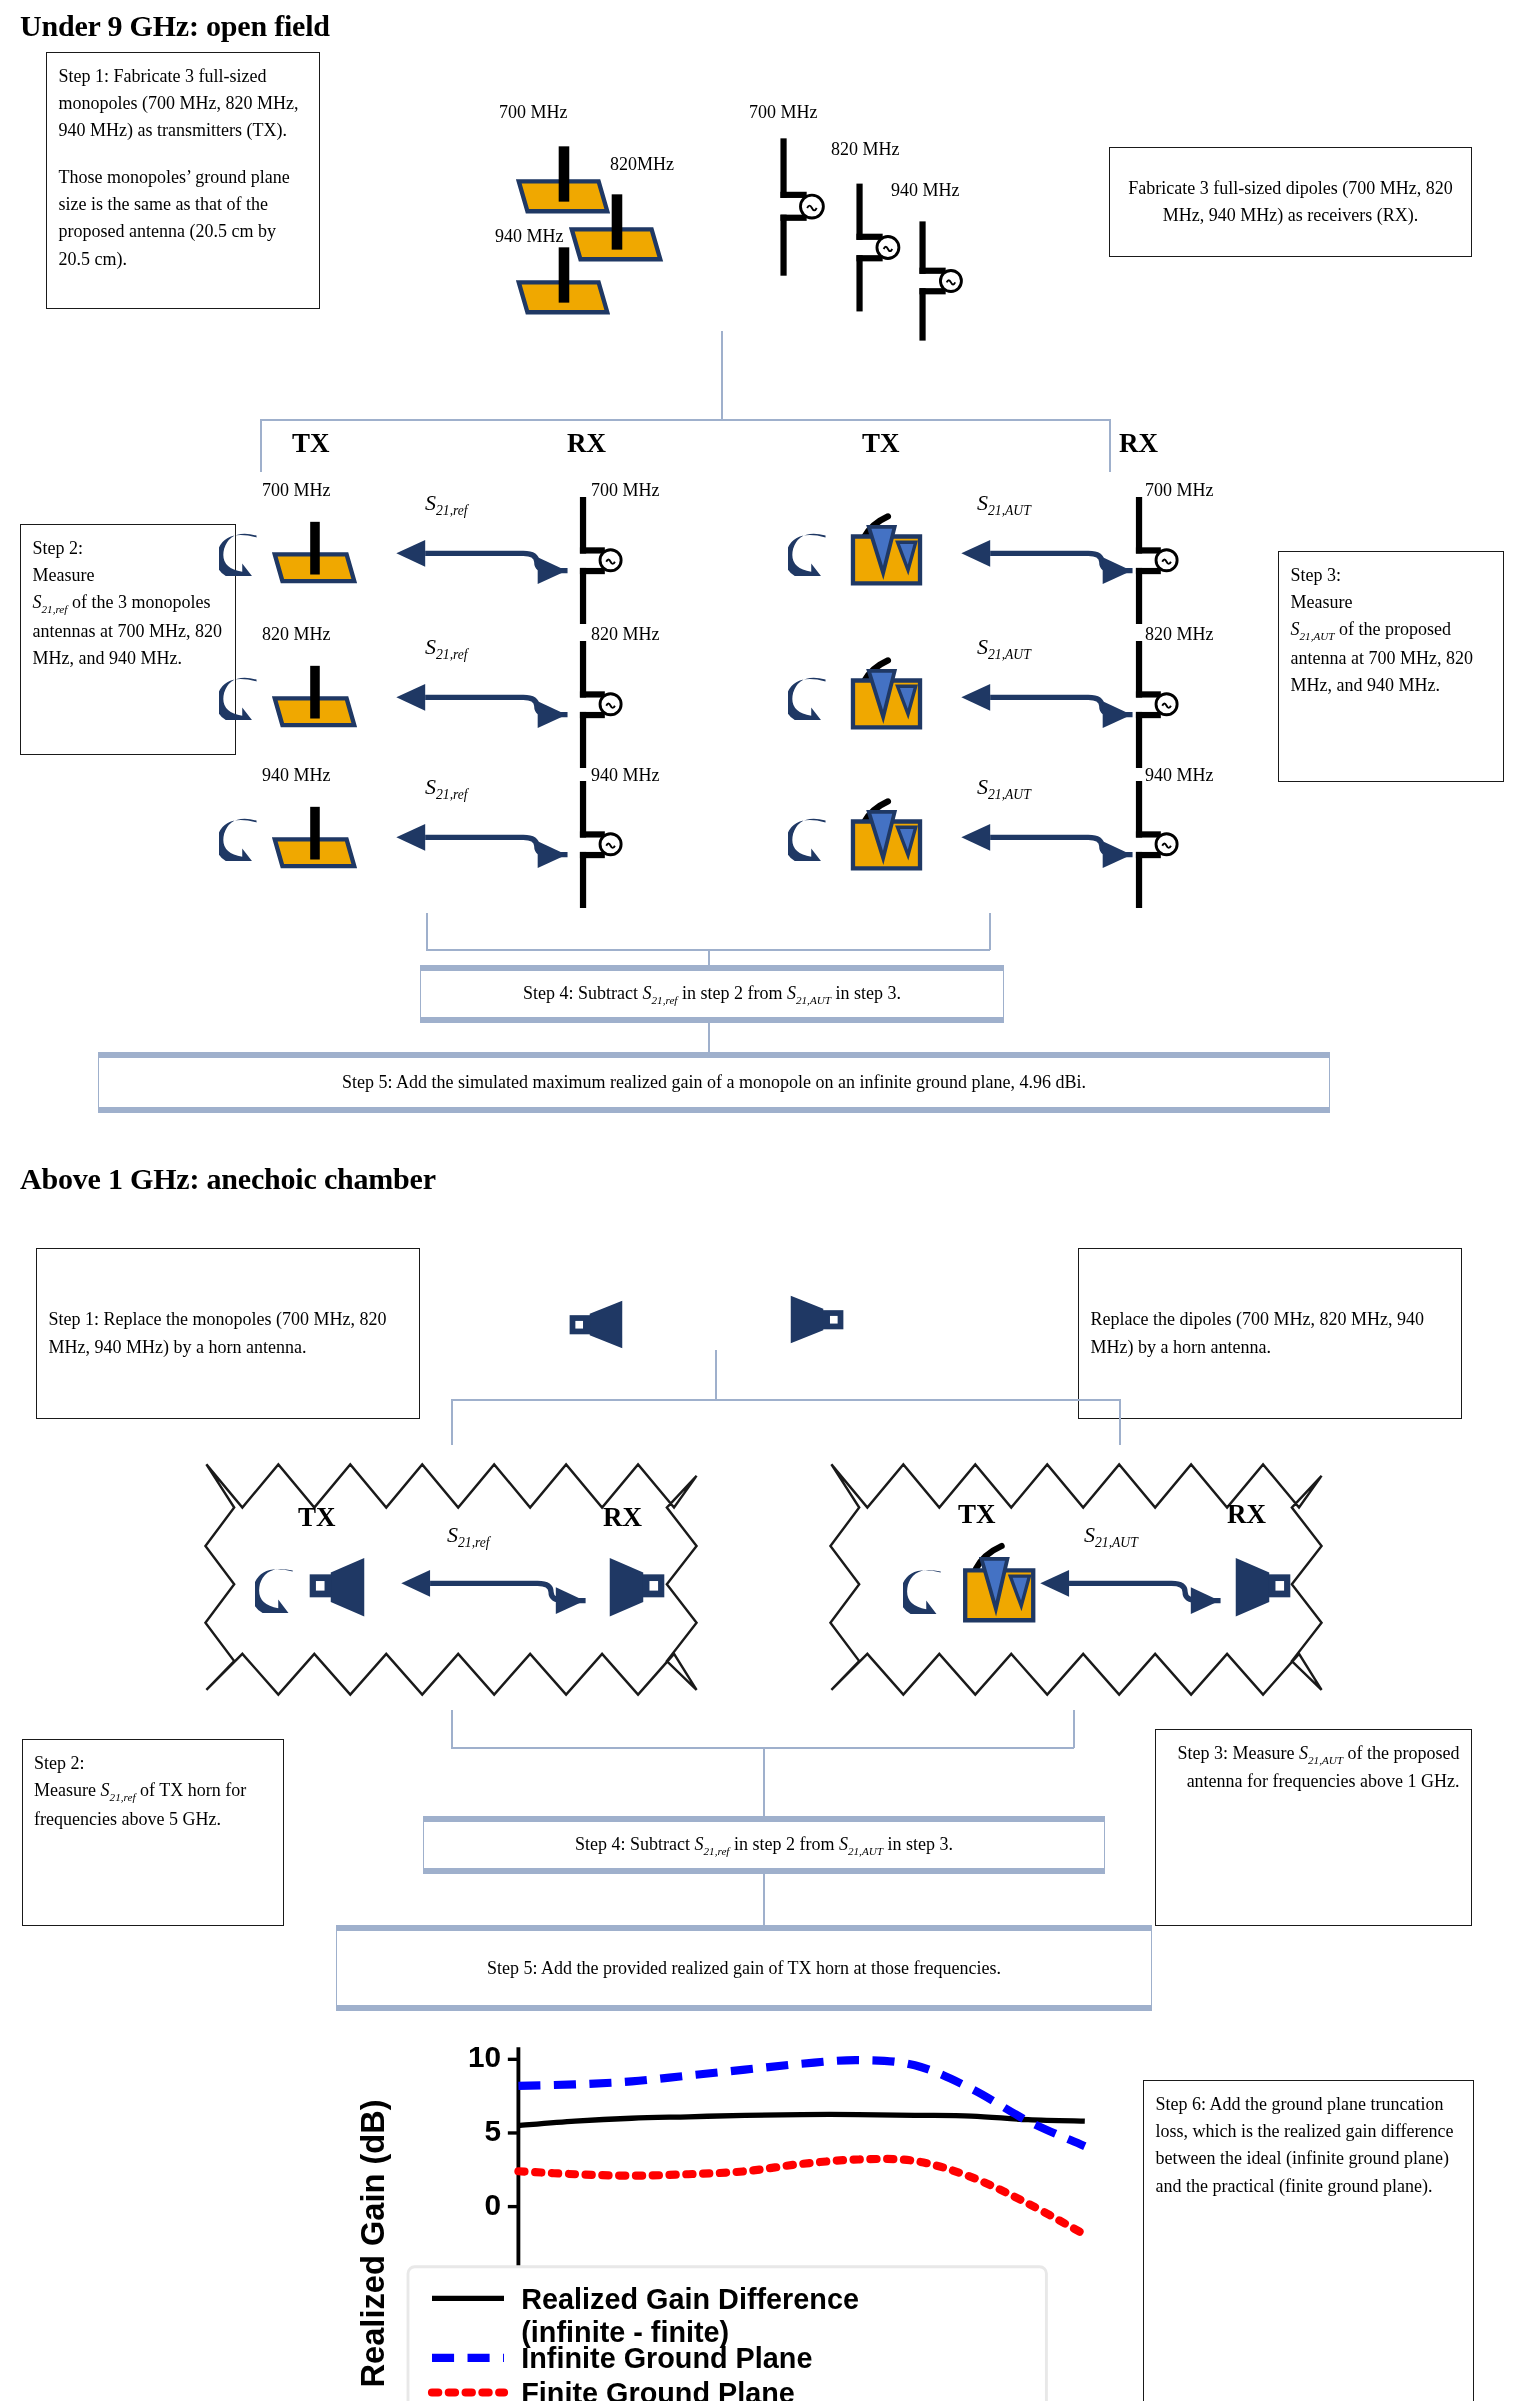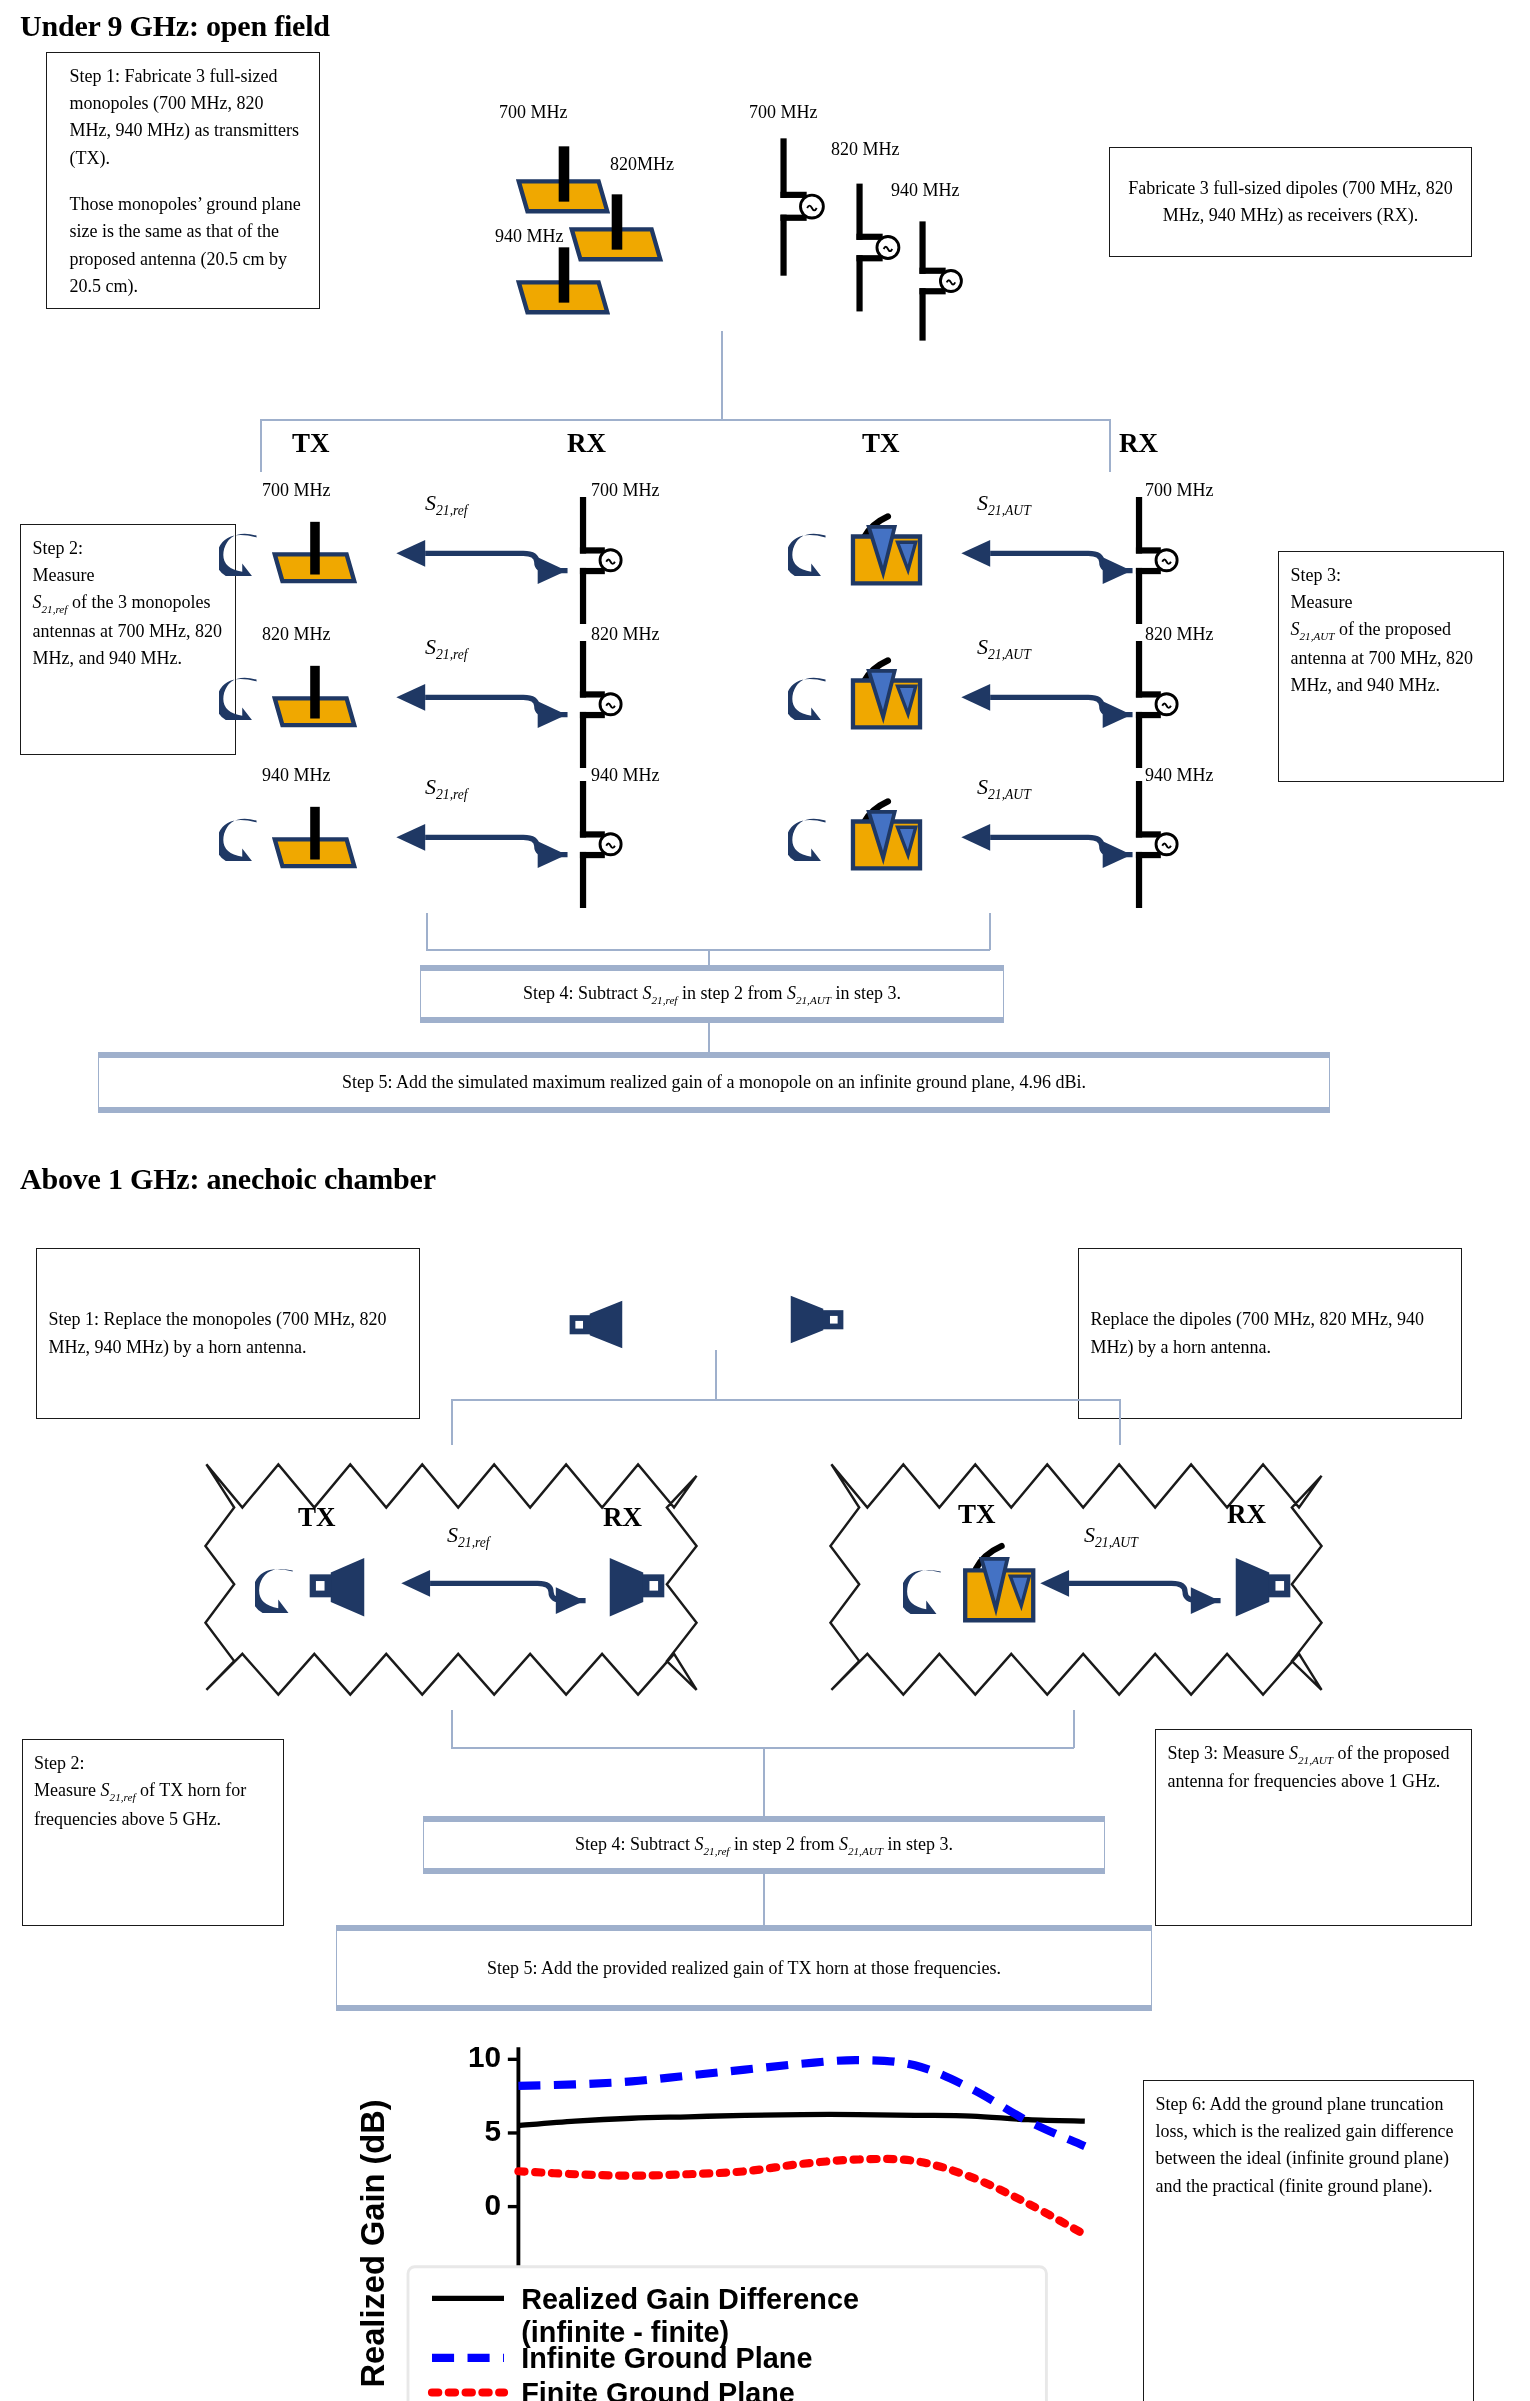--- a/index.html
+++ b/index.html
@@ -18,21 +18,21 @@
     font-weight:bold; font-size:30px; letter-spacing:-0.2px;
     font-family:"Liberation Serif", serif; white-space:nowrap;
   }
 
   
   .note-box {
     border:1.9px solid #1a1a1a; background:#fff;
     padding:9.6px 11.5px; line-height:1.52;
     font-size:18px; font-family:"Liberation Serif", serif;
   }
-  .note-box p { margin:0 0 1.05em 11px; }
+  .note-box p { margin:0 0 1.05em 0; }
   .note-box p:last-child { margin-bottom:0; }
   .note-center { text-align:center; }
 
   
   .proc-box {
     background:#fff;
     border:1.4px solid #9fb0cc;
     border-top:6.7px solid #9fb0cc;
     border-bottom:6.7px solid #9fb0cc;
     display:flex; align-items:center; justify-content:center;
@@ -418,21 +418,21 @@
 <div class="abs conn conn-v" style="left:451px; top:1710px; height:38px;"></div>
 <div class="abs conn conn-v" style="left:1073px; top:1710px; height:38px;"></div>
 <div class="abs conn conn-h" style="left:451px; top:1747px; width:623px;"></div>
 <div class="abs conn conn-v" style="left:763px; top:1747px; height:72px;"></div>
 
 <div class="abs note-box" style="left:21.6px; top:1739px; width:262px; height:187px;">
   <span>Step 2:</span><br>
   <span>Measure </span><span class="sp-inline"><span>S</span><sub>21,ref</sub></span><span> of TX horn for frequencies above 5 GHz.</span>
 </div>
 
-<div class="abs note-box" style="left:1155px; top:1729px; width:317px; height:197px;">
+<div class="abs note-box" style="left:1155px; top:1729px; width:317px; height:197px;text-align:right;">
   <span>Step 3: Measure </span><span class="sp-inline"><span>S</span><sub>21,AUT</sub></span><span> of the proposed antenna for frequencies above 1 GHz.</span>
 </div>
 
 <div class="abs proc-box" style="left:423px; top:1816px; width:682px; height:58px;">
   <span><span>Step 4: Subtract </span><span class="sp-inline"><span>S</span><sub>21,ref</sub></span><span> in step 2 from </span><span class="sp-inline"><span>S</span><sub>21,AUT</sub></span><span> in step 3.</span></span>
 </div>
 
 <div class="abs conn conn-v" style="left:763px; top:1874px; height:52px;"></div>
 
 <div class="abs proc-box" style="left:336px; top:1925px; width:816px; height:86px;">

